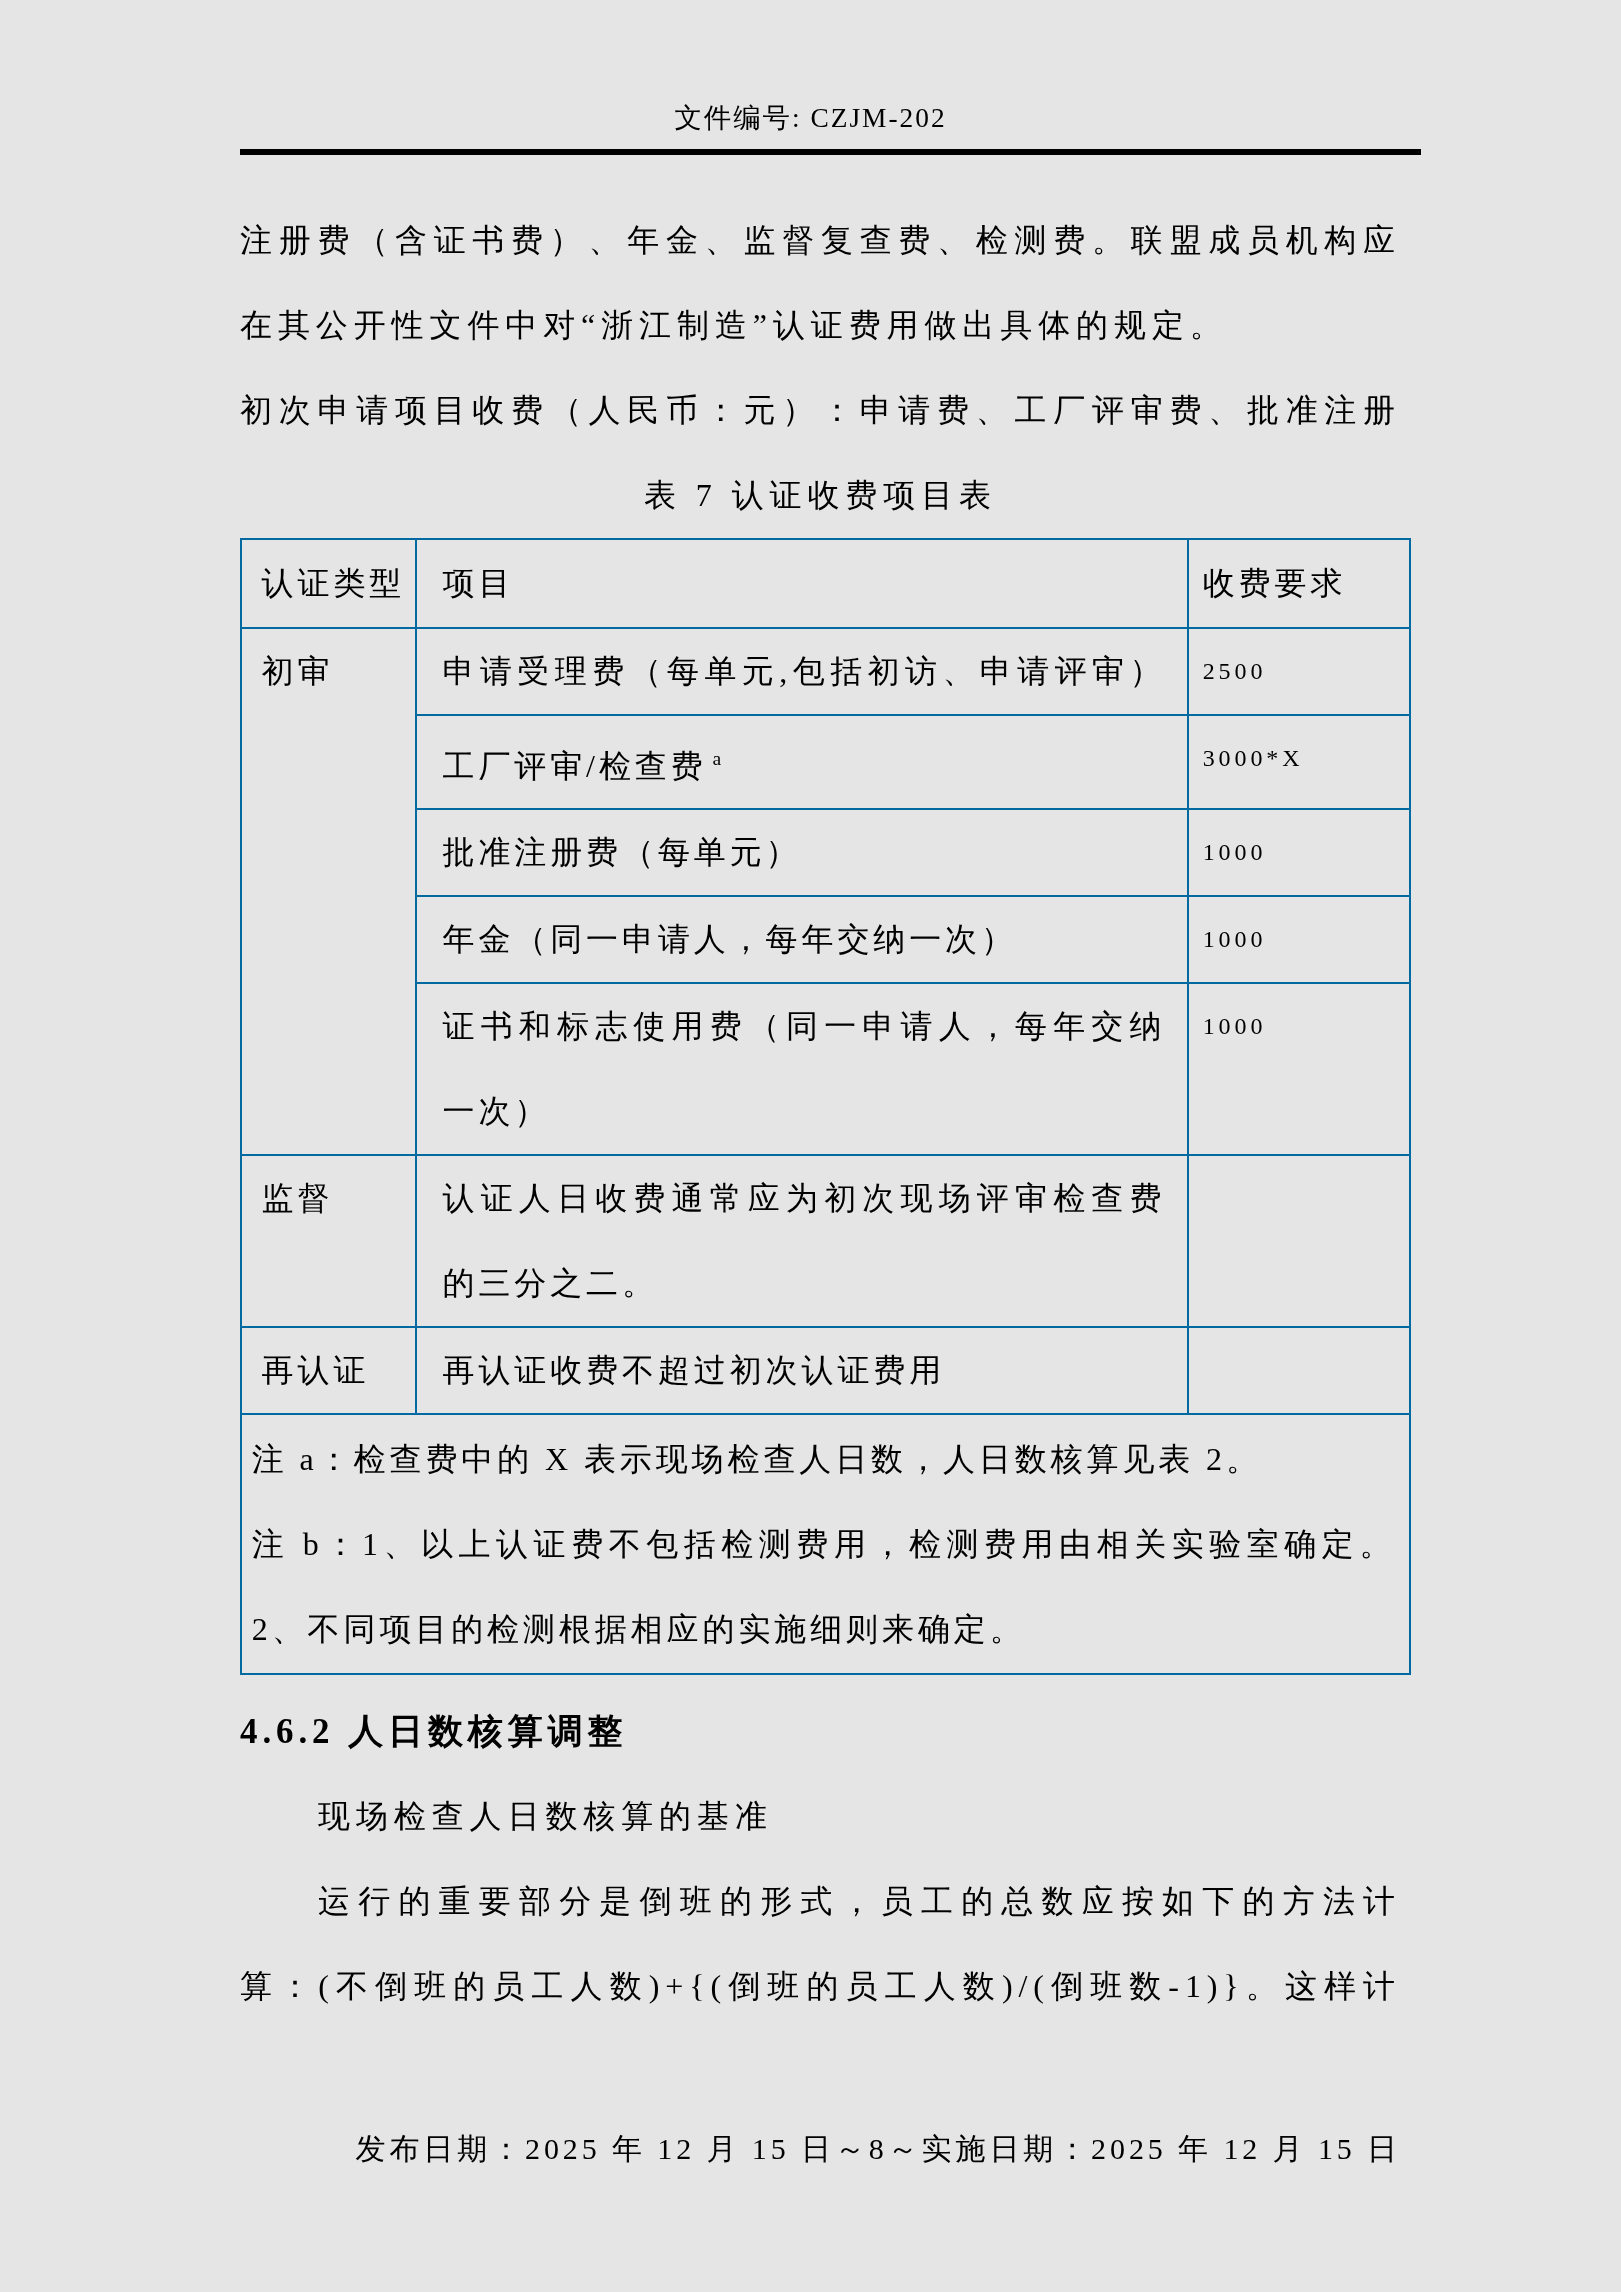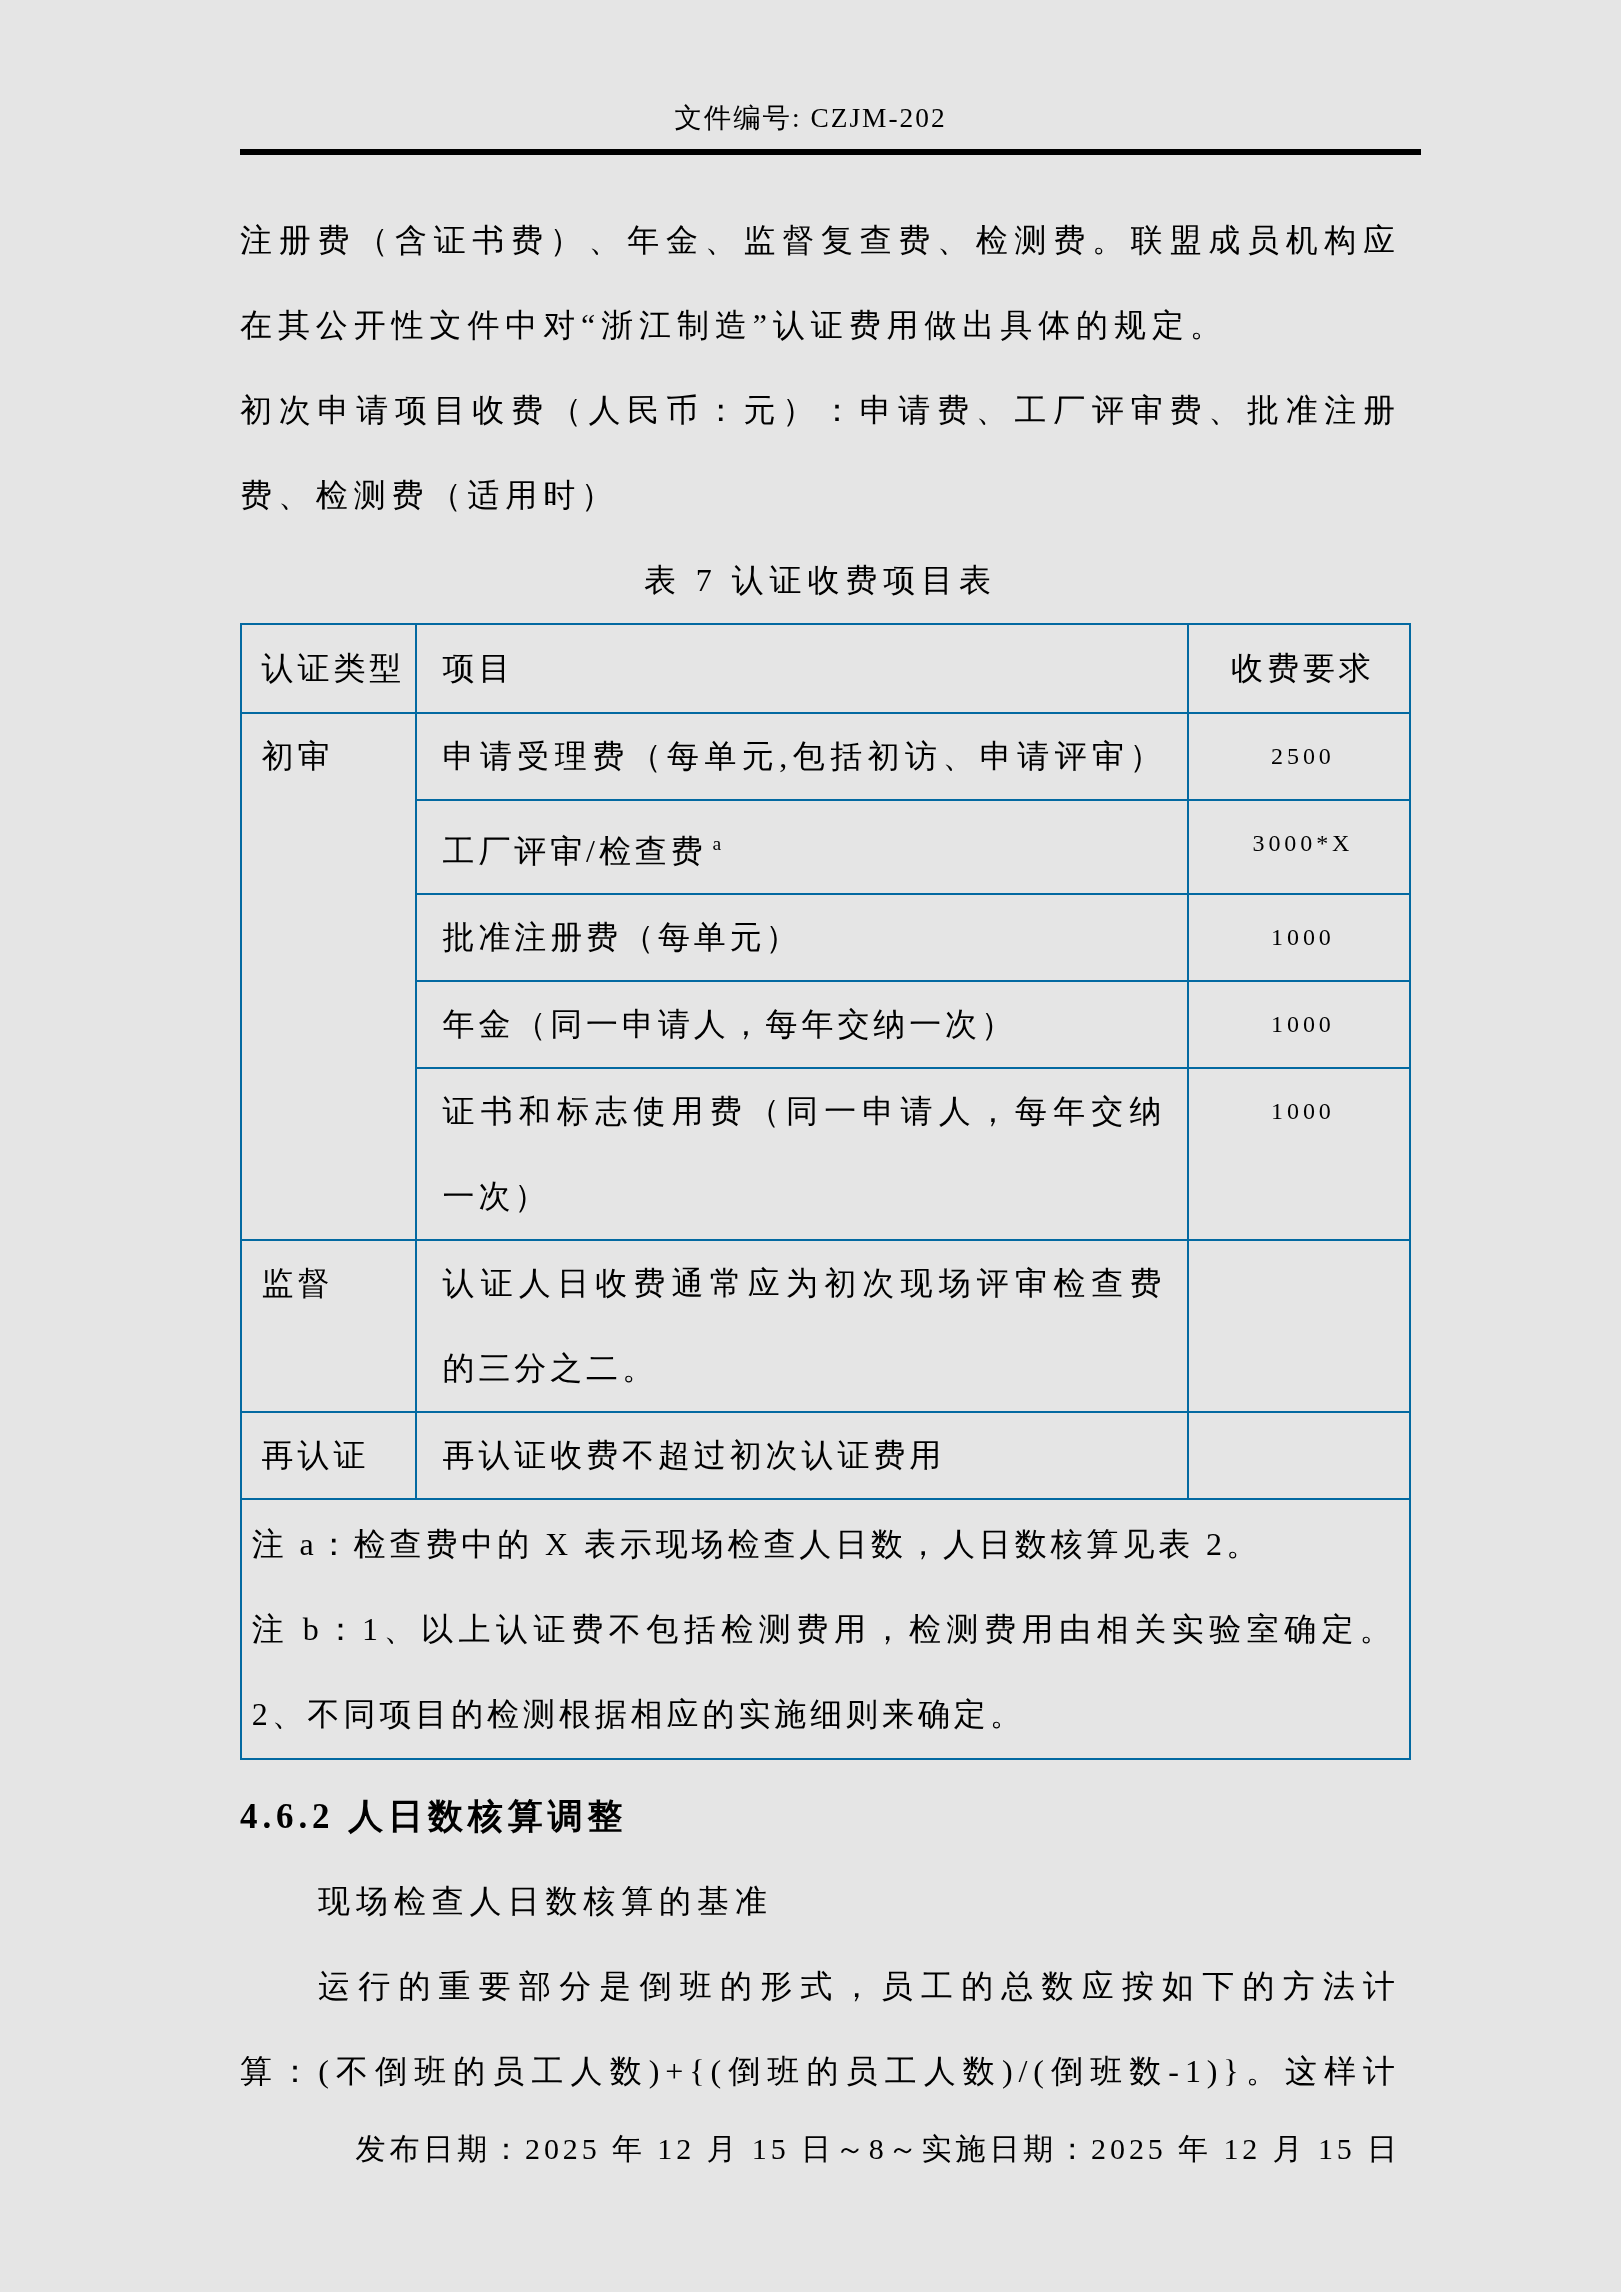--- a/index.html
+++ b/index.html
@@ -47,21 +47,21 @@
   .fees th, .fees td {
     border:2px solid #0369a1;
     vertical-align:top;
     font-weight:normal;
     text-align:left;
     letter-spacing:3.9px;
     padding:0;
   }
   .fees .c1 { padding-left:19.6px; padding-right:5.9px; }
   .fees .c2 { padding-left:25.5px; padding-right:21.6px; }
-  .fees .c3 { padding-left:13.7px; padding-right:5.9px;text-align:center; }
+  .fees .c3 { padding-left:13.7px; padding-right:5.9px; }
   .fees tr.hdr th { height:87px; line-height:87px; }
   .fees tr.single { height:85px; }
   .fees tr.double { height:171px; }
   .fees tr.last { height:86px; }
   .fees tr.notesrow td { height:260px; padding:2px 13.7px 0 9.8px; }
   .cellline { line-height:85px; }
   .typecell { line-height:85px; }
   .fee { font-size:24px; line-height:85px; letter-spacing:2.9px; }
   sup.note-a { font-size:19.6px; vertical-align:super; letter-spacing:0; margin-left:5.9px; }
   .heading {
@@ -84,21 +84,20 @@
 <div class="page">
 
   <div class="doc-number">文件编号: CZJM-202</div>
   <div class="rule"></div>
 
   <div class="content">
 
     <div class="bodyline stretch">注册费（含证书费）、年金、监督复查费、检测费。联盟成员机构应</div>
     <div class="bodyline">在其公开性文件中对“浙江制造”认证费用做出具体的规定。</div>
     <div class="bodyline stretch">初次申请项目收费（人民币：元）：申请费、工厂评审费、批准注册</div>
-    <div class="bodyline">费、检测费（适用时）</div>
 
     <div class="table-title">表 7 认证收费项目表</div>
 
     <table class="fees">
       <colgroup>
           <col class="w1">
           <col class="w2">
           <col class="w3">
         </colgroup>
       <tbody>

